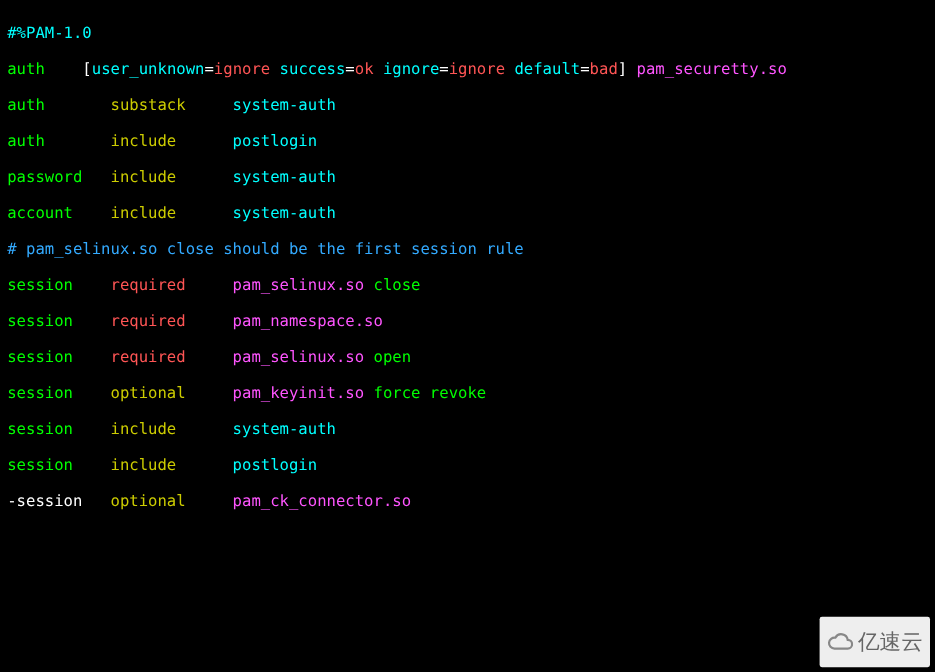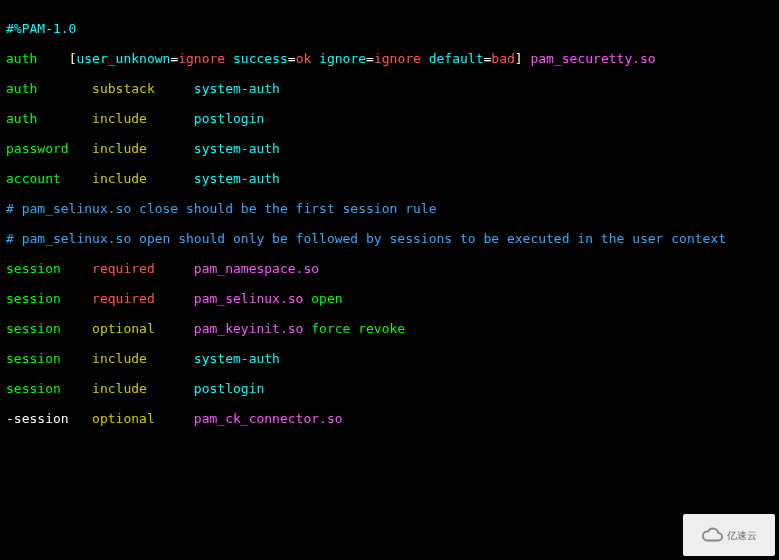--- a/index.html
+++ b/index.html
@@ -6,35 +6,35 @@
   body{font-family:"DejaVu Sans Mono","Courier New",monospace;font-size:13px;line-height:15px;color:#0f0}
   .term{padding:6px 6px;white-space:pre}
   .row{display:block;height:15px}
   .c-teal{color:#0ff}
   .c-green{color:#0f0}
   .c-yellow{color:#cc0}
   .c-red{color:#f55}
   .c-magenta{color:#f5f}
   .c-white{color:#fff}
   .c-blue{color:#3af}
-  .watermark{position:absolute;right:4px;bottom:4px;width:92px;height:42px;background:#eee;border-radius:2px;display:flex;align-items:center;justify-content:center;color:#666;font-family:sans-serif;font-size:10px}
+  .watermark{position:absolute;right:4px;bottom:4px;width:92px;height:42px;background:#eee;border-radius:2px;display:flex;align-items:center;justify-content:center;color:#666;font-family:sans-serif;font-size:18px}
   .watermark svg{width:22px;height:22px;margin-right:4px;stroke:#888;fill:none;stroke-width:2}
 </style>
 </head>
 <body>
 
 <div class="term">
 <span class="row"><span class="c-teal">#%PAM-1.0</span></span>
 <span class="row"><span class="c-green">auth    </span><span class="c-white">[</span><span class="c-teal">user_unknown</span><span class="c-white">=</span><span class="c-red">ignore </span><span class="c-teal">success</span><span class="c-white">=</span><span class="c-red">ok </span><span class="c-teal">ignore</span><span class="c-white">=</span><span class="c-red">ignore </span><span class="c-teal">default</span><span class="c-white">=</span><span class="c-red">bad</span><span class="c-white">] </span><span class="c-magenta">pam_securetty.so</span></span>
 <span class="row"><span class="c-green">auth       </span><span class="c-yellow">substack     </span><span class="c-teal">system-auth</span></span>
 <span class="row"><span class="c-green">auth       </span><span class="c-yellow">include      </span><span class="c-teal">postlogin</span></span>
 <span class="row"><span class="c-green">password   </span><span class="c-yellow">include      </span><span class="c-teal">system-auth</span></span>
 <span class="row"><span class="c-green">account    </span><span class="c-yellow">include      </span><span class="c-teal">system-auth</span></span>
 <span class="row"><span class="c-blue"># pam_selinux.so close should be the first session rule</span></span>
-<span class="row"><span class="c-blue"># pam_selinux.so open should only be followed by sessions to be executed in the user context</span></span>
+<span class="row"><span class="c-green">session    </span><span class="c-red">required     </span><span class="c-magenta">pam_selinux.so </span><span class="c-green">close</span></span>
 <span class="row"><span class="c-green">session    </span><span class="c-red">required     </span><span class="c-magenta">pam_namespace.so</span></span>
 <span class="row"><span class="c-green">session    </span><span class="c-red">required     </span><span class="c-magenta">pam_selinux.so </span><span class="c-green">open</span></span>
 <span class="row"><span class="c-green">session    </span><span class="c-yellow">optional     </span><span class="c-magenta">pam_keyinit.so </span><span class="c-green">force revoke</span></span>
 <span class="row"><span class="c-green">session    </span><span class="c-yellow">include      </span><span class="c-teal">system-auth</span></span>
 <span class="row"><span class="c-green">session    </span><span class="c-yellow">include      </span><span class="c-teal">postlogin</span></span>
 <span class="row"><span class="c-white">-session   </span><span class="c-yellow">optional     </span><span class="c-magenta">pam_ck_connector.so</span></span>
 
 
 
 

